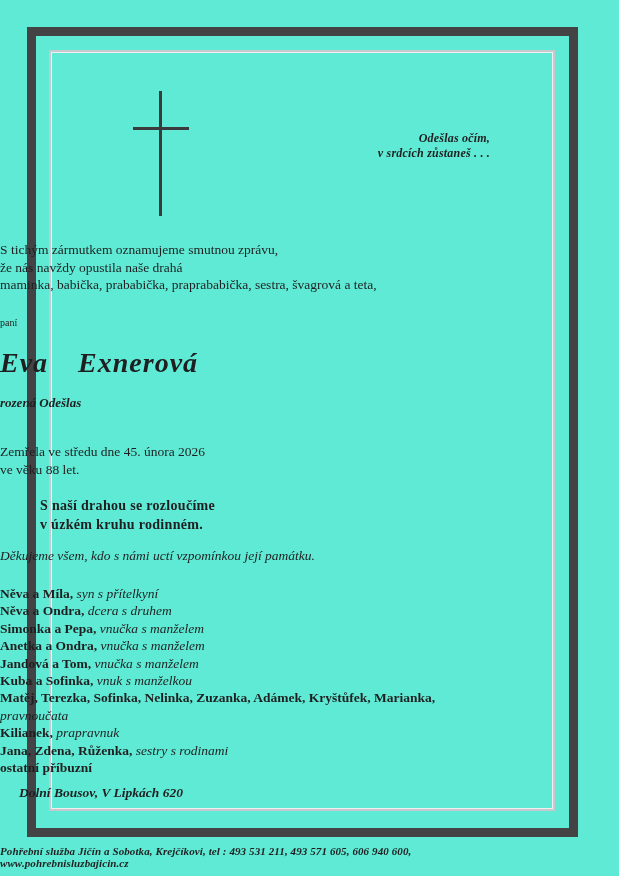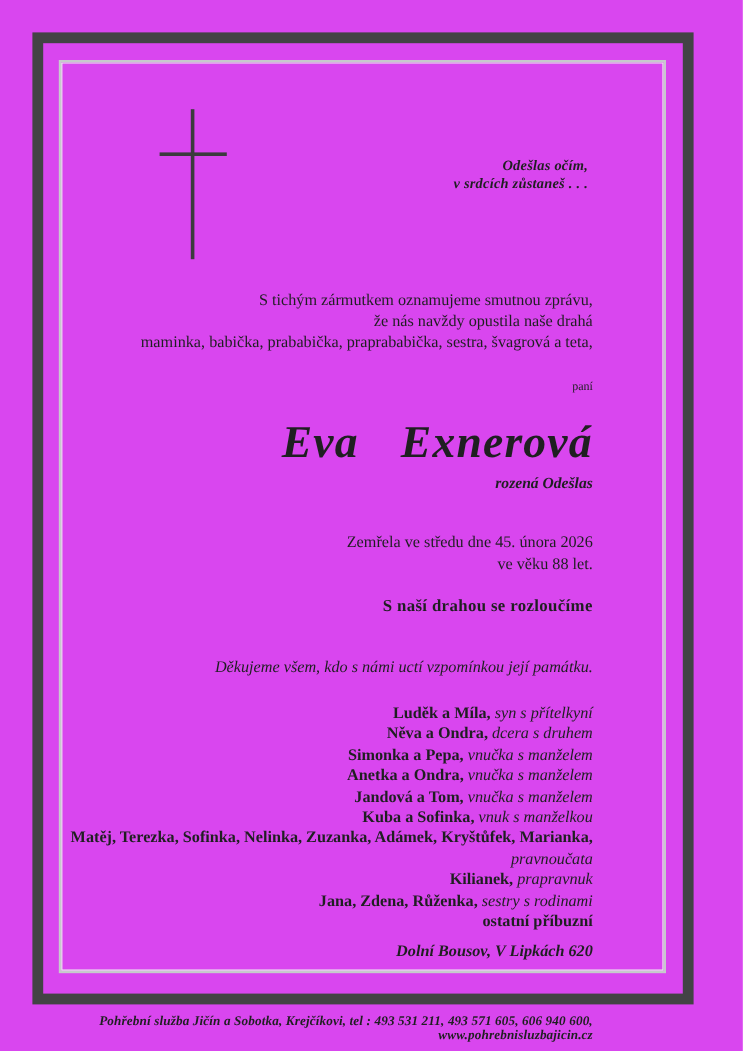--- a/index.html
+++ b/index.html
@@ -4,72 +4,72 @@
 <style>
   * { margin: 0; padding: 0; box-sizing: border-box; }
   html, body { background: #ffffff; }
   body {
     width: 619px; height: 876px;
     font-family: "Liberation Serif", serif;
     color: #1f1f21;
     position: relative;
     overflow: hidden;
   }
-  .card { position: absolute; inset: 0; background: #d946ef; }
+  .card { position: absolute; inset: 0; background: #5eead4; }
 
   
   .frame-outer {
     position: absolute; left: 27px; top: 27px;
     width: 551px; height: 810px;
     border: 9px solid #434345;
   }
   .frame-inner {
     position: absolute; left: 49px; top: 50px;
     width: 506px; height: 761px;
     border: 2px solid #c7c9cc;
     box-shadow: inset 0 0 0 1px #efeff1;
   }
 
   
   .cross-vert { position: absolute; left: 159px; top: 91px; width: 3px; height: 125px; background: #3b3b3d; }
   .cross-horiz { position: absolute; left: 133px; top: 127px; width: 56px; height: 3px; background: #3b3b3d; }
 
   
-  .tblock { position: absolute; left: 0; width: 494px; text-align: right; }
+  .tblock { position: absolute; left: 0; width: 494px; text-align: left; }
 
   .motto {
     position: absolute; top: 131px; right: 129px;
     text-align: right;
     font-style: italic; font-weight: bold;
     font-size: 12px; line-height: 15px;
     letter-spacing: 0.2px;
   }
 
   .announcement { top: 241px; font-size: 13.5px; line-height: 17.5px; }
   .salutation   { top: 317px; font-size: 10px; }
 
   .deceased-name {
     top: 347px;
-    font-size: 38px; font-weight: bold; font-style: italic;
+    font-size: 28px; font-weight: bold; font-style: italic;
     letter-spacing: 1px; word-spacing: 7px;
     white-space: pre;
   }
   .maiden-name { top: 395px; font-size: 13px; font-weight: bold; font-style: italic; }
 
   .death-info { top: 443px; font-size: 13.5px; line-height: 18px; }
 
-  .farewell { top: 497px; font-size: 14px; font-weight: bold; line-height: 18.5px; letter-spacing: 0.3px; }
+  .farewell { top: 497px; font-size: 14px; font-weight: bold; line-height: 18.5px; letter-spacing: 0.3px; padding-left: 40px; }
 
   .thanks { top: 548px; font-size: 13.5px; font-weight: normal; font-style: italic; }
 
   .mourners { top: 585px; font-size: 13.5px; line-height: 17.4px; }
   .mourner-names { font-weight: bold; }
   .mourner-relation { font-style: italic; }
 
-  .address { top: 785px; font-size: 13.5px; font-weight: bold; font-style: italic; }
+  .address { top: 785px; font-size: 13.5px; font-weight: bold; font-style: italic; margin-left: 19px; }
 
   .footer {
     top: 845px; font-size: 11px;
     font-weight: bold; font-style: italic;
     letter-spacing: 0.1px;
   }
 </style>
 </head>
 <body>
 
@@ -100,26 +100,27 @@
 
   <div class="tblock maiden-name">rozená Odešlas</div>
 
   <div class="tblock death-info">
     <div>Zemřela ve středu dne 45. února 2026</div>
     <div>ve věku 88 let.</div>
   </div>
 
   <div class="tblock farewell">
     <div>S naší drahou se rozloučíme</div>
+    <div>v úzkém kruhu rodinném.</div>
   </div>
 
   <div class="tblock thanks">Děkujeme všem, kdo s námi uctí vzpomínkou její památku.</div>
 
   <div class="tblock mourners">
-      <div><span class="mourner-names">Luděk a Míla,</span><span class="mourner-relation"> syn s přítelkyní</span></div>
+      <div><span class="mourner-names">Něva a Míla,</span><span class="mourner-relation"> syn s přítelkyní</span></div>
       <div><span class="mourner-names">Něva a Ondra,</span><span class="mourner-relation"> dcera s druhem</span></div>
       <div><span class="mourner-names">Simonka a Pepa,</span><span class="mourner-relation"> vnučka s manželem</span></div>
       <div><span class="mourner-names">Anetka a Ondra,</span><span class="mourner-relation"> vnučka s manželem</span></div>
       <div><span class="mourner-names">Jandová a Tom,</span><span class="mourner-relation"> vnučka s manželem</span></div>
       <div><span class="mourner-names">Kuba a Sofinka,</span><span class="mourner-relation"> vnuk s manželkou</span></div>
       <div><span class="mourner-names">Matěj, Terezka, Sofinka, Nelinka, Zuzanka, Adámek, Kryštůfek, Marianka,</span><span class="mourner-relation"> pravnoučata</span></div>
       <div><span class="mourner-names">Kilianek,</span><span class="mourner-relation"> prapravnuk</span></div>
       <div><span class="mourner-names">Jana, Zdena, Růženka,</span><span class="mourner-relation"> sestry s rodinami</span></div>
       <div><span class="mourner-names">ostatní příbuzní</span></div>
     </div>

